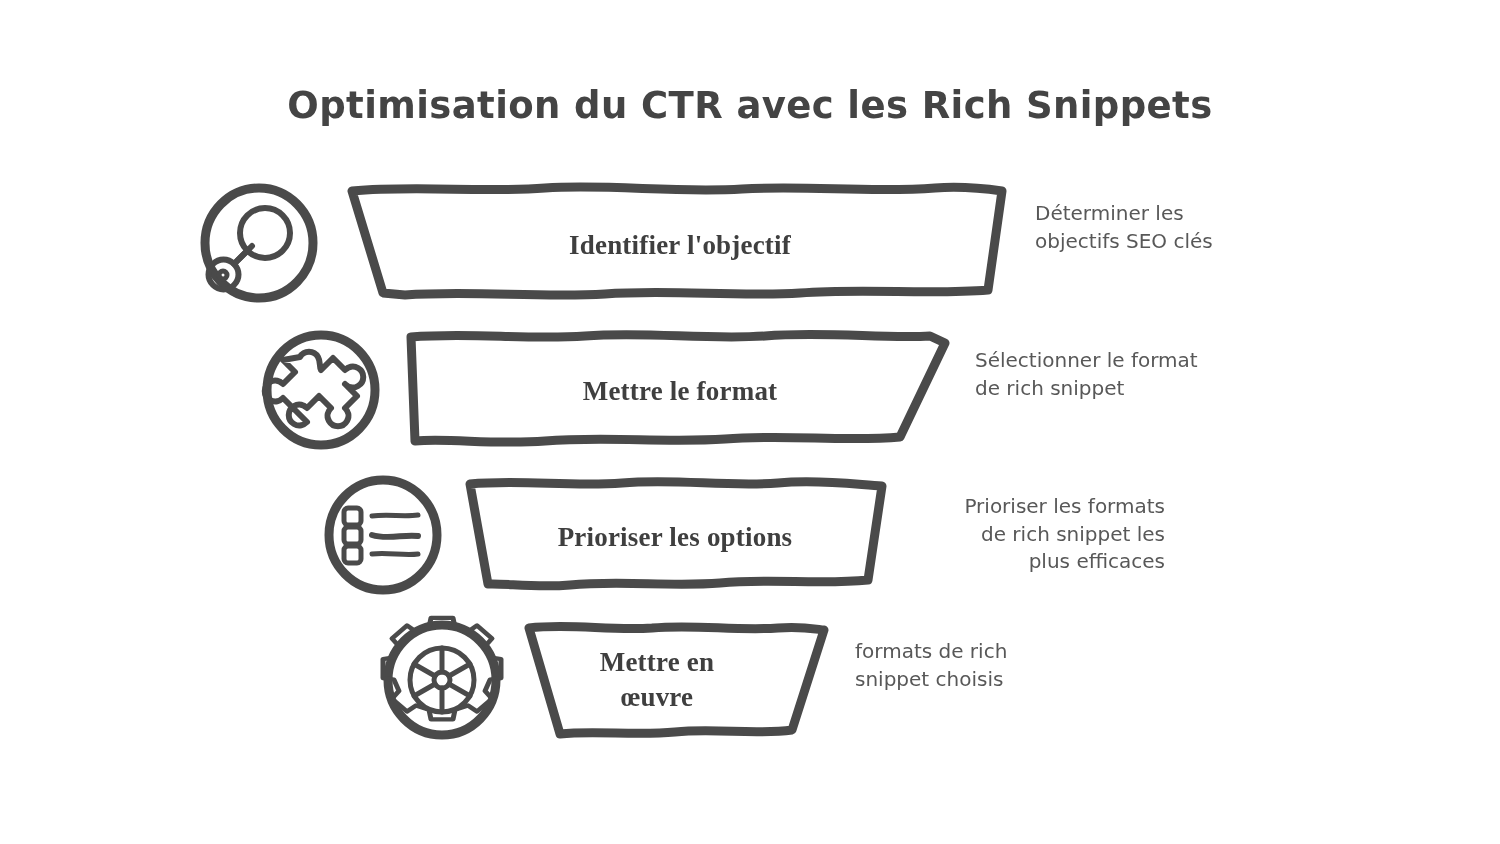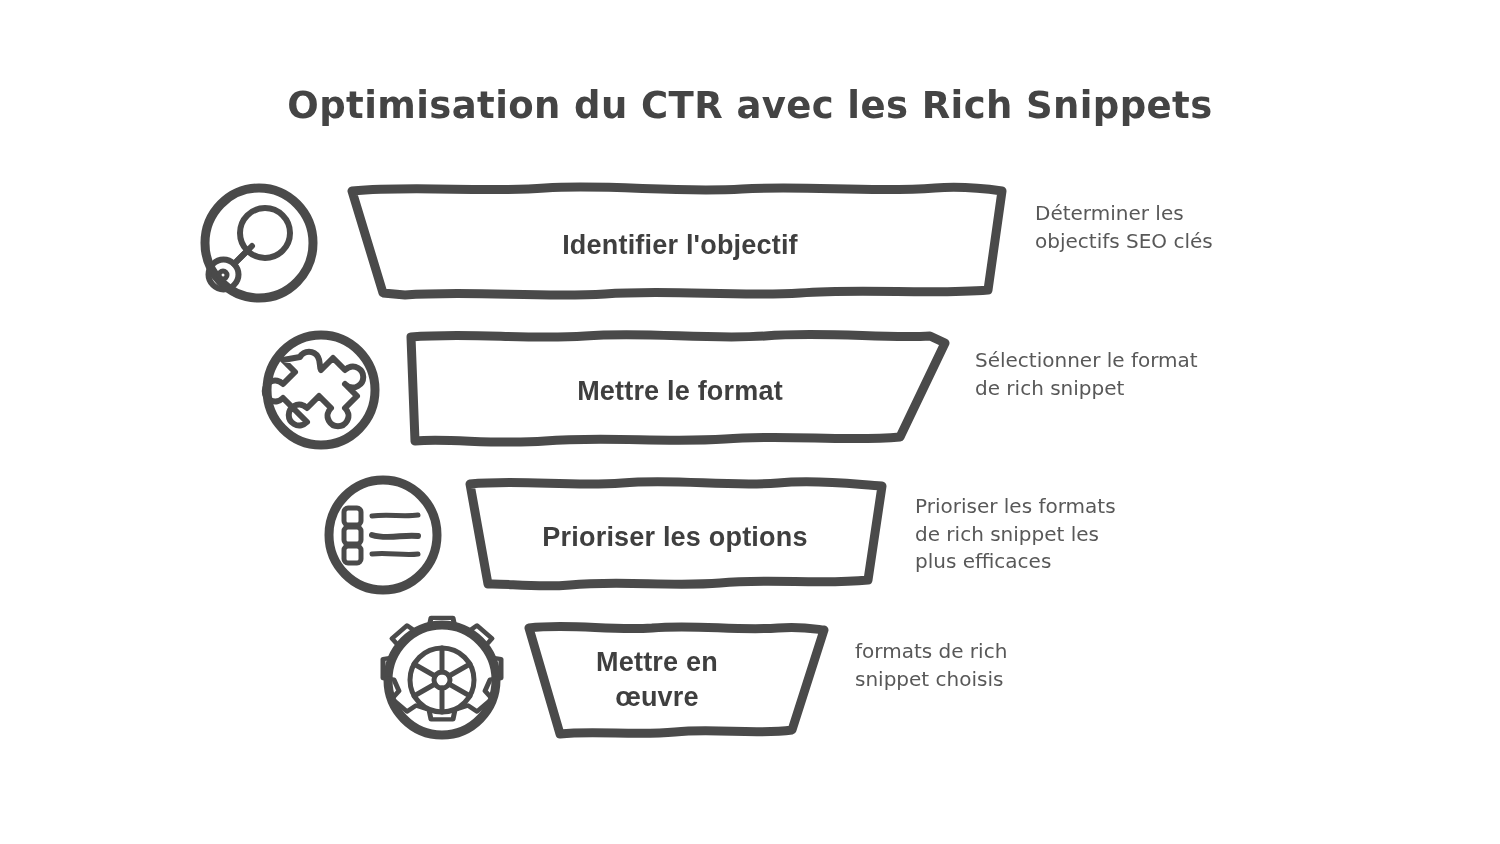--- a/index.html
+++ b/index.html
@@ -30,21 +30,21 @@
     font-family: "DejaVu Sans", sans-serif;
     font-weight: bold;
     font-size: 37px;
     letter-spacing: 0.4px;
     color: #444444;
     white-space: nowrap;
     margin-top: 12px;
   }
   .stage-label {
     position: absolute;
-    font-family: Liberation Sans, sans-serif;
+    font-family: Liberation Serif, serif;
     font-weight: bold;
     font-size: 27px;
     color: #3f3f3f;
     text-align: center;
     line-height: 1.28;
     letter-spacing: 0.2px;
   }
   .stage-desc {
     position: absolute;
     font-family: "DejaVu Sans", sans-serif;
@@ -195,21 +195,21 @@
   <div>objectifs SEO clés</div>
 </div>
 
 <div class="stage-label" style="left:430px; top:374px; width:500px;">Mettre le format</div>
 <div class="stage-desc" style="left:975px; top:347px; width:260px;">
   <div>Sélectionner le format</div>
   <div>de rich snippet</div>
 </div>
 
 <div class="stage-label" style="left:430px; top:520px; width:490px;">Prioriser les options</div>
-<div class="stage-desc" style="left:915px; top:493px; width:250px;">
+<div class="stage-desc" style="left:915px; top:493px; width:250px;text-align:right;">
   <div>Prioriser les formats</div>
   <div>de rich snippet les</div>
   <div>plus efficaces</div>
 </div>
 
 <div class="stage-label" style="left:502px; top:645px; width:310px;text-align:center;">
   <div>Mettre en</div>
   <div>œuvre</div>
 </div>
 <div class="stage-desc" style="left:855px; top:638px; width:240px;">

